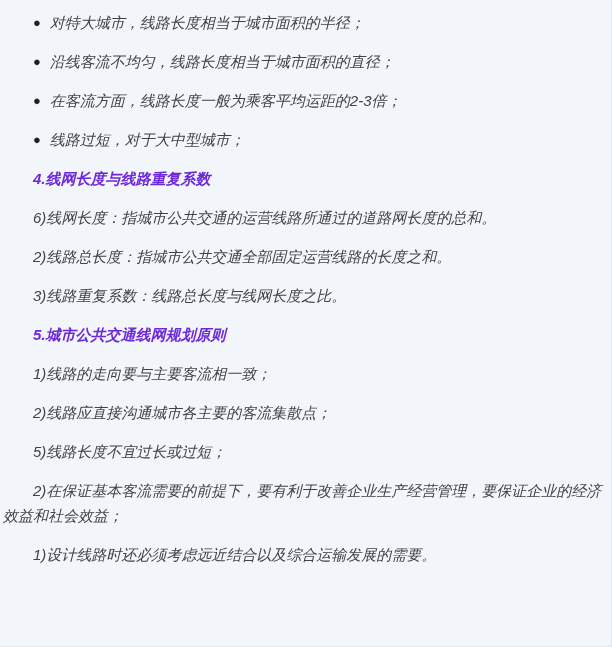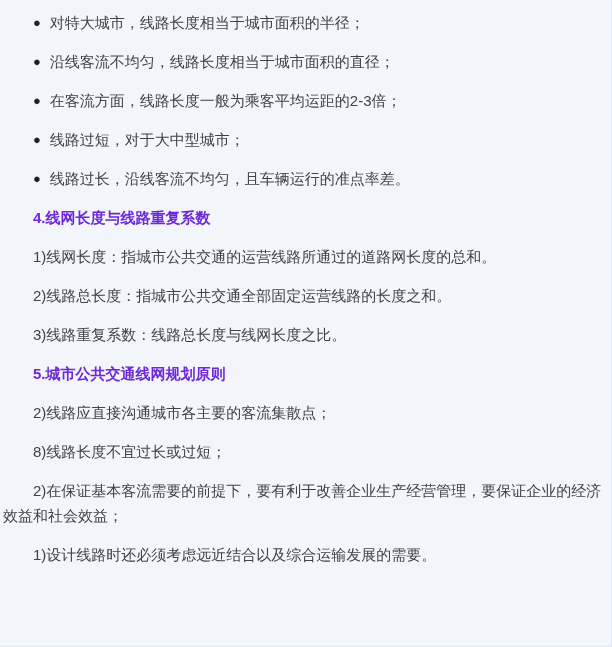--- a/index.html
+++ b/index.html
@@ -14,20 +14,21 @@
     font-family: "Liberation Sans", "DejaVu Sans", sans-serif;
     font-size: 15px;
     line-height: 25px;
     color: #3f4247;
     box-sizing: border-box;
     border-right: 1px solid #e3e7ee;
     border-bottom: 1px solid #e3e7ee;
   }
   .doc {
     padding: 0 2px 4px 3px;
+    font-style: italic;
   }
   .doc p {
     margin: 14px 0;
     text-indent: 2em;
   }
   .doc p:first-child {
     margin-top: 10px;
   }
   .heading {
     font-weight: 700;
@@ -52,31 +53,29 @@
   </p>
   <p class="bullet">
     <span class="marker">●</span><span>沿线客流不均匀，线路长度相当于城市面积的直径；</span>
   </p>
   <p class="bullet">
     <span class="marker">●</span><span>在客流方面，线路长度一般为乘客平均运距的2-3倍；</span>
   </p>
   <p class="bullet">
     <span class="marker">●</span><span>线路过短，对于大中型城市；</span>
   </p>
-  <p class="bullet">
-    <span class="marker">●</span><span>线路过长，沿线客流不均匀，且车辆运行的准点率差。</span>
-  </p>
 
   <p class="heading">4.线网长度与线路重复系数</p>
 
-  <p>1)线网长度：指城市公共交通的运营线路所通过的道路网长度的总和。</p>
+  <p>6)线网长度：指城市公共交通的运营线路所通过的道路网长度的总和。</p>
   <p>2)线路总长度：指城市公共交通全部固定运营线路的长度之和。</p>
   <p>3)线路重复系数：线路总长度与线网长度之比。</p>
 
 
   <p class="heading">5.城市公共交通线网规划原则</p>
 
+  <p>1)线路的走向要与主要客流相一致；</p>
   <p>2)线路应直接沟通城市各主要的客流集散点；</p>
-  <p>8)线路长度不宜过长或过短；</p>
+  <p>5)线路长度不宜过长或过短；</p>
   <p>2)在保证基本客流需要的前提下，要有利于改善企业生产经营管理，要保证企业的经济效益和社会效益；</p>
   <p>1)设计线路时还必须考虑远近结合以及综合运输发展的需要。</p>
 
 </div>
 
 </body></html>

